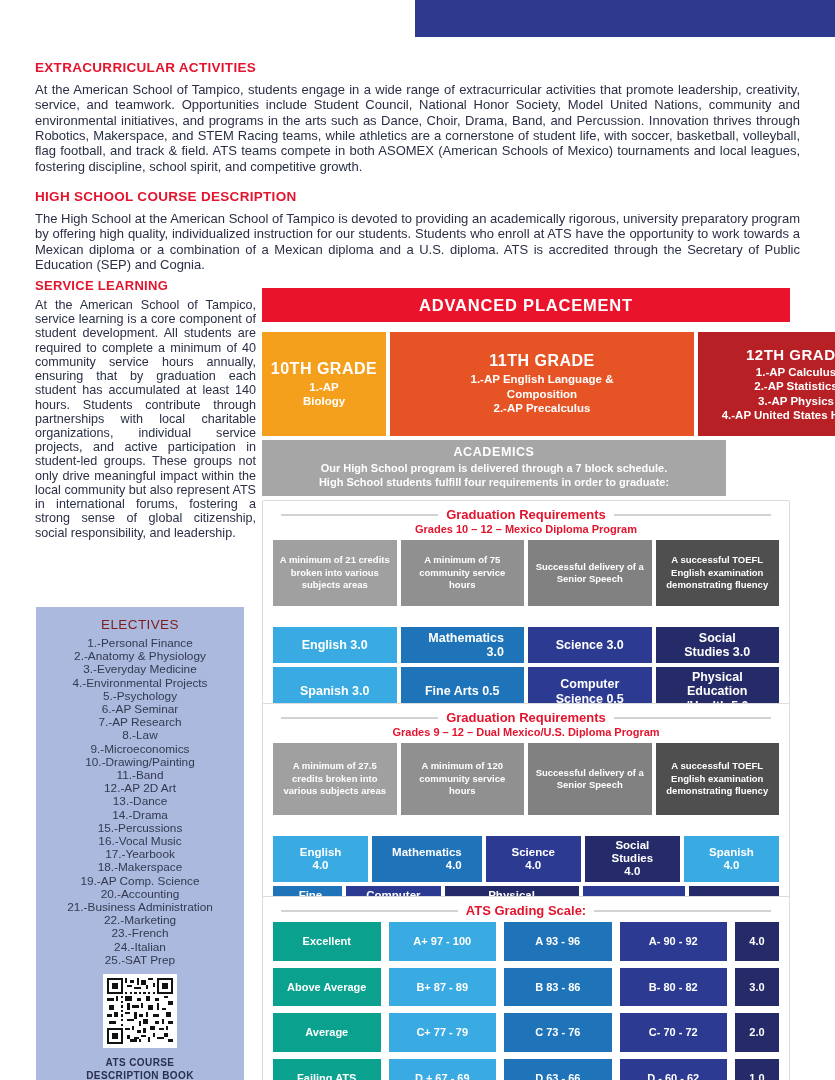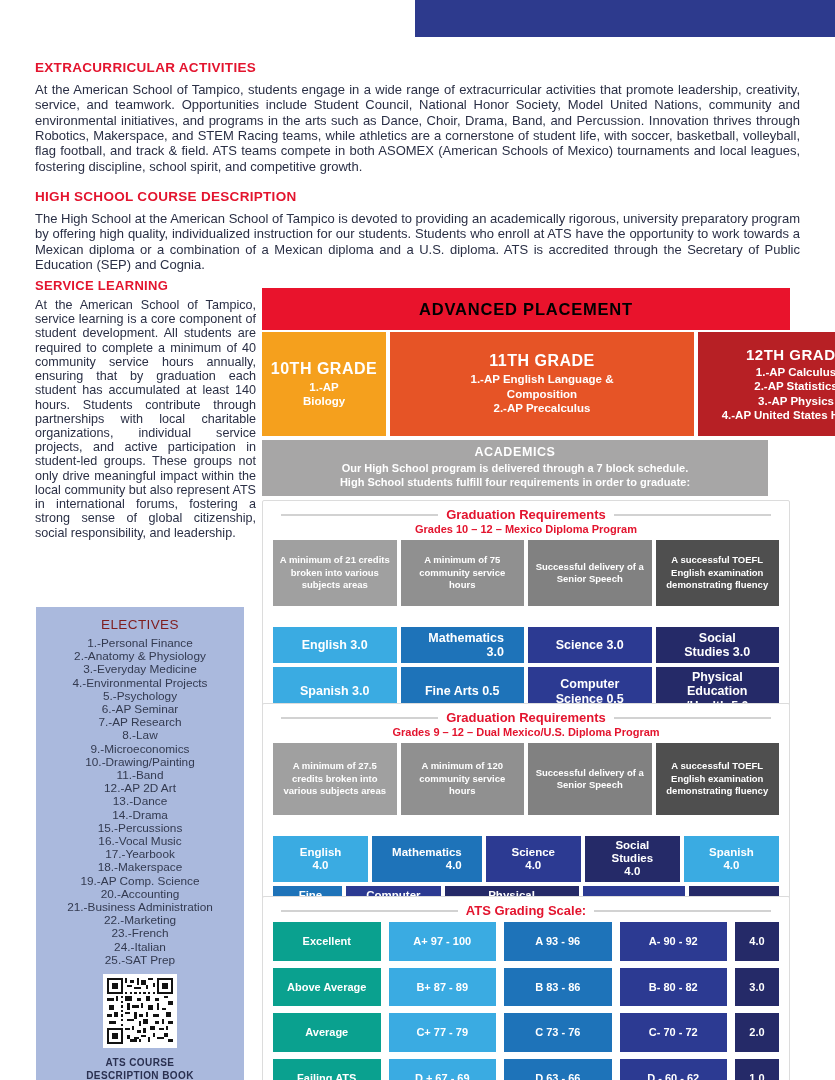--- a/index.html
+++ b/index.html
@@ -26,35 +26,35 @@
   .electives-title { color:#7f1d1d; font-size:13.5px; font-weight:normal; letter-spacing:0.4px; margin-bottom:5px; }
   .electives-list { list-style:none; }
   .electives-list li { color:#333a50; font-size:11.8px; line-height:13.2px; white-space:nowrap; }
   .qr-wrap { width:74px; height:74px; background:#ffffff; margin:7px auto 0; padding:4px; }
   .qr-wrap svg { display:block; width:66px; height:66px; }
   .qr-caption { margin-top:8px; color:#2a3050; font-size:10px; font-weight:bold; line-height:1.3; letter-spacing:0.4px; }
 
   
   .right-col { position:absolute; left:262px; top:288px; width:528px; }
 
-  .ap-banner { position:absolute; top:0; left:0; width:528px; height:42px; background:#e9132c;
+  .ap-banner { position:absolute; top:0; left:0; width:528px; height:34px; background:#e9132c;
     display:flex; align-items:center; justify-content:center;
-    color:#000000; font-size:16.5px; font-weight:bold; letter-spacing:0.8px; }
+    color:#ffffff; font-size:16.5px; font-weight:bold; letter-spacing:0.8px; }
 
   .ap-grades { position:absolute; top:44px; left:0; width:632px; height:104px; display:flex; gap:4px; }
   .ap-box { display:flex; flex-direction:column; align-items:center; justify-content:center; color:#fff; text-align:center; padding:4px; }
   .ap-box-10 { flex:0 0 124px; background:#f5a01d; }
   .ap-box-11 { flex:1 1 auto;  background:#e65426; }
   .ap-box-12 { flex:0 0 196px; background:#b72025; }
   .ap-title { font-size:16px; font-weight:bold; letter-spacing:0.5px; margin-bottom:2px; }
   .ap-box-12 .ap-title { font-size:15px; }
   .ap-course { font-size:11.5px; font-weight:bold; line-height:1.25; }
   .ap-course.narrow { max-width:70px; }
 
-  .academics { position:absolute; top:152px; left:0; width:506px; height:56px; background:#a7a6a6;
+  .academics { position:absolute; top:152px; left:0; width:464px; height:56px; background:#a7a6a6;
     color:#fff; text-align:center; padding-top:5px; }
   .academics-title { font-size:12.5px; font-weight:bold; letter-spacing:0.6px; margin-bottom:2px; }
   .academics-line { font-size:11px; font-weight:bold; line-height:1.3; }
 
   .white-box { position:absolute; left:0; width:528px; background:#fff; border:1.5px solid #dcdcdc;
     border-radius:2px; padding:6px 10px 8px; }
   .box-grad1 { top:212px; }
   .box-grad2 { top:415px; }
   .box-grading { top:608px; }
 

